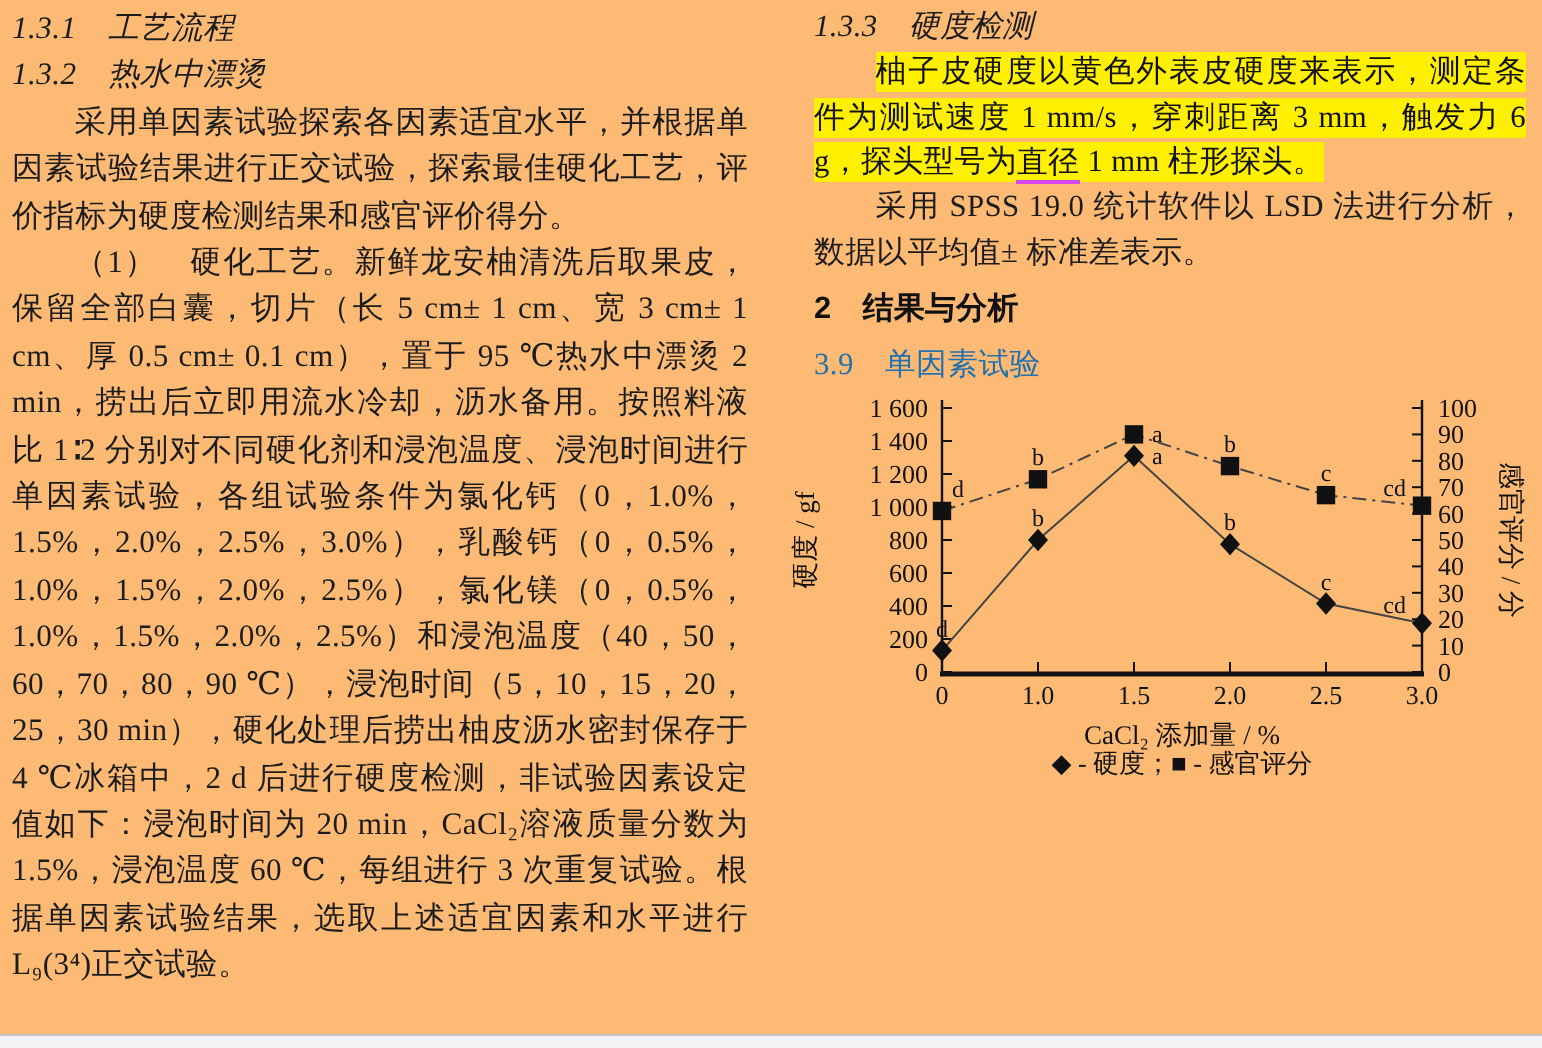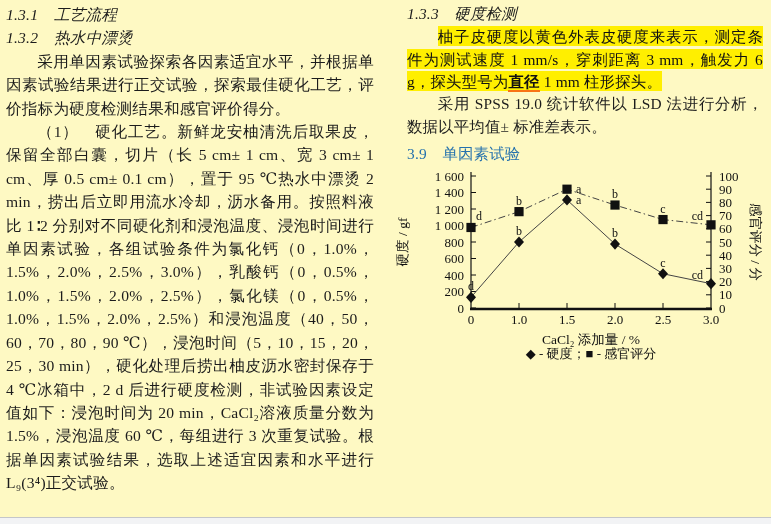--- a/index.html
+++ b/index.html
@@ -1,20 +1,20 @@
 <!DOCTYPE html>
 <html><head>
 <meta charset="utf-8">
 <style>
   html,body{margin:0;padding:0;}
   body{
     width:771px;height:524px;overflow:hidden;background:#ffffff;
     font-family:"Liberation Serif","DejaVu Serif",serif;color:#1c1c1c;
   }
-  .page{position:relative;width:771px;height:524px;background:#fef9c3;overflow:hidden;}
+  .page{position:relative;width:771px;height:524px;background:#fdba74;overflow:hidden;}
   .cols{display:flex;padding:3px 8px 0 6px;}
   .col{box-sizing:border-box;}
   .col-left{width:368px;margin-right:21px;}
   .col-right{width:368px;}
 
   p{margin:0;text-align:justify;}
   .col-left p{font-size:15.6px;line-height:23.4px;letter-spacing:0.2px;}
   .col-right p{font-size:15.4px;line-height:22.5px;letter-spacing:0.2px;margin-left:12px;}
   .indent{text-indent:2em;}
 
@@ -29,21 +29,21 @@
   }
   .h-bold{
     font-family:"Liberation Sans","DejaVu Sans",sans-serif;
     font-weight:700;font-size:15.5px;line-height:22.5px;letter-spacing:1.5px;
     margin-top:6px;color:#111;
   }
   .h-21{margin-top:5px;}
   .p21{line-height:21.5px !important;}
 
   mark.hl{background:#ffef00;color:#111;padding:1.5px 0;}
-  .red-underline{border-bottom:2px solid #f97316;font-weight:bold;}
+  .red-underline{border-bottom:2px solid #d946ef;}
 
   .chart-wrap{margin-top:2px;}
   svg text{font-family:"Liberation Serif","DejaVu Serif",serif;}
 
   .bottom-strip{
     position:absolute;left:0;right:0;top:517px;height:7px;
     background:#f2f3f5;border-top:1px solid #c4c6ca;
   }
 </style>
 </head>
@@ -59,20 +59,21 @@
       <p class="indent">（1）　硬化工艺。新鲜龙安柚清洗后取果皮，保留全部白囊，切片（长 5 cm± 1 cm、宽 3 cm± 1 cm、厚 0.5 cm± 0.1 cm），置于 95 ℃热水中漂烫 2 min，捞出后立即用流水冷却，沥水备用。按照料液比 1∶2 分别对不同硬化剂和浸泡温度、浸泡时间进行单因素试验，各组试验条件为氯化钙（0，1.0%，1.5%，2.0%，2.5%，3.0%），乳酸钙（0，0.5%，1.0%，1.5%，2.0%，2.5%），氯化镁（0，0.5%，1.0%，1.5%，2.0%，2.5%）和浸泡温度（40，50，60，70，80，90 ℃），浸泡时间（5，10，15，20，25，30 min），硬化处理后捞出柚皮沥水密封保存于 4 ℃冰箱中，2 d 后进行硬度检测，非试验因素设定值如下：浸泡时间为 20 min，CaCl₂溶液质量分数为 1.5%，浸泡温度 60 ℃，每组进行 3 次重复试验。根据单因素试验结果，选取上述适宜因素和水平进行 L₉(3⁴)正交试验。</p>
 
     </div>
 
     <div class="col col-right">
       <p class="h-kaiti">1.3.3　硬度检测</p>
       <p class="indent">
         <mark class="hl"><span>柚子皮硬度以黄色外表皮硬度来表示，测定条件为测试速度 1 mm/s，穿刺距离 3 mm，触发力 6 g，探头型号为</span><span class="red-underline">直径</span><span> 1 mm 柱形探头。</span></mark>
       </p>
       <p class="indent">采用 SPSS 19.0 统计软件以 LSD 法进行分析，数据以平均值± 标准差表示。</p>
+      <p class="h-bold">2　结果与分析</p>
       <p class="h-blue h-21">3.9　单因素试验</p>
 
       <div class="chart-wrap">
         <svg id="chart-svg" width="368" height="192" viewBox="0 0 368 192">
             <g>
               <line x1="76" y1="140" x2="81" y2="140" stroke="#111111" stroke-width="1"></line>
               <text x="69" y="144.5" text-anchor="end" font-size="13" fill="#111111">0</text>
               <line x1="76" y1="123.5" x2="81" y2="123.5" stroke="#111111" stroke-width="1"></line>
               <text x="69" y="128" text-anchor="end" font-size="13" fill="#111111">200</text>
               <line x1="76" y1="107" x2="81" y2="107" stroke="#111111" stroke-width="1"></line>

